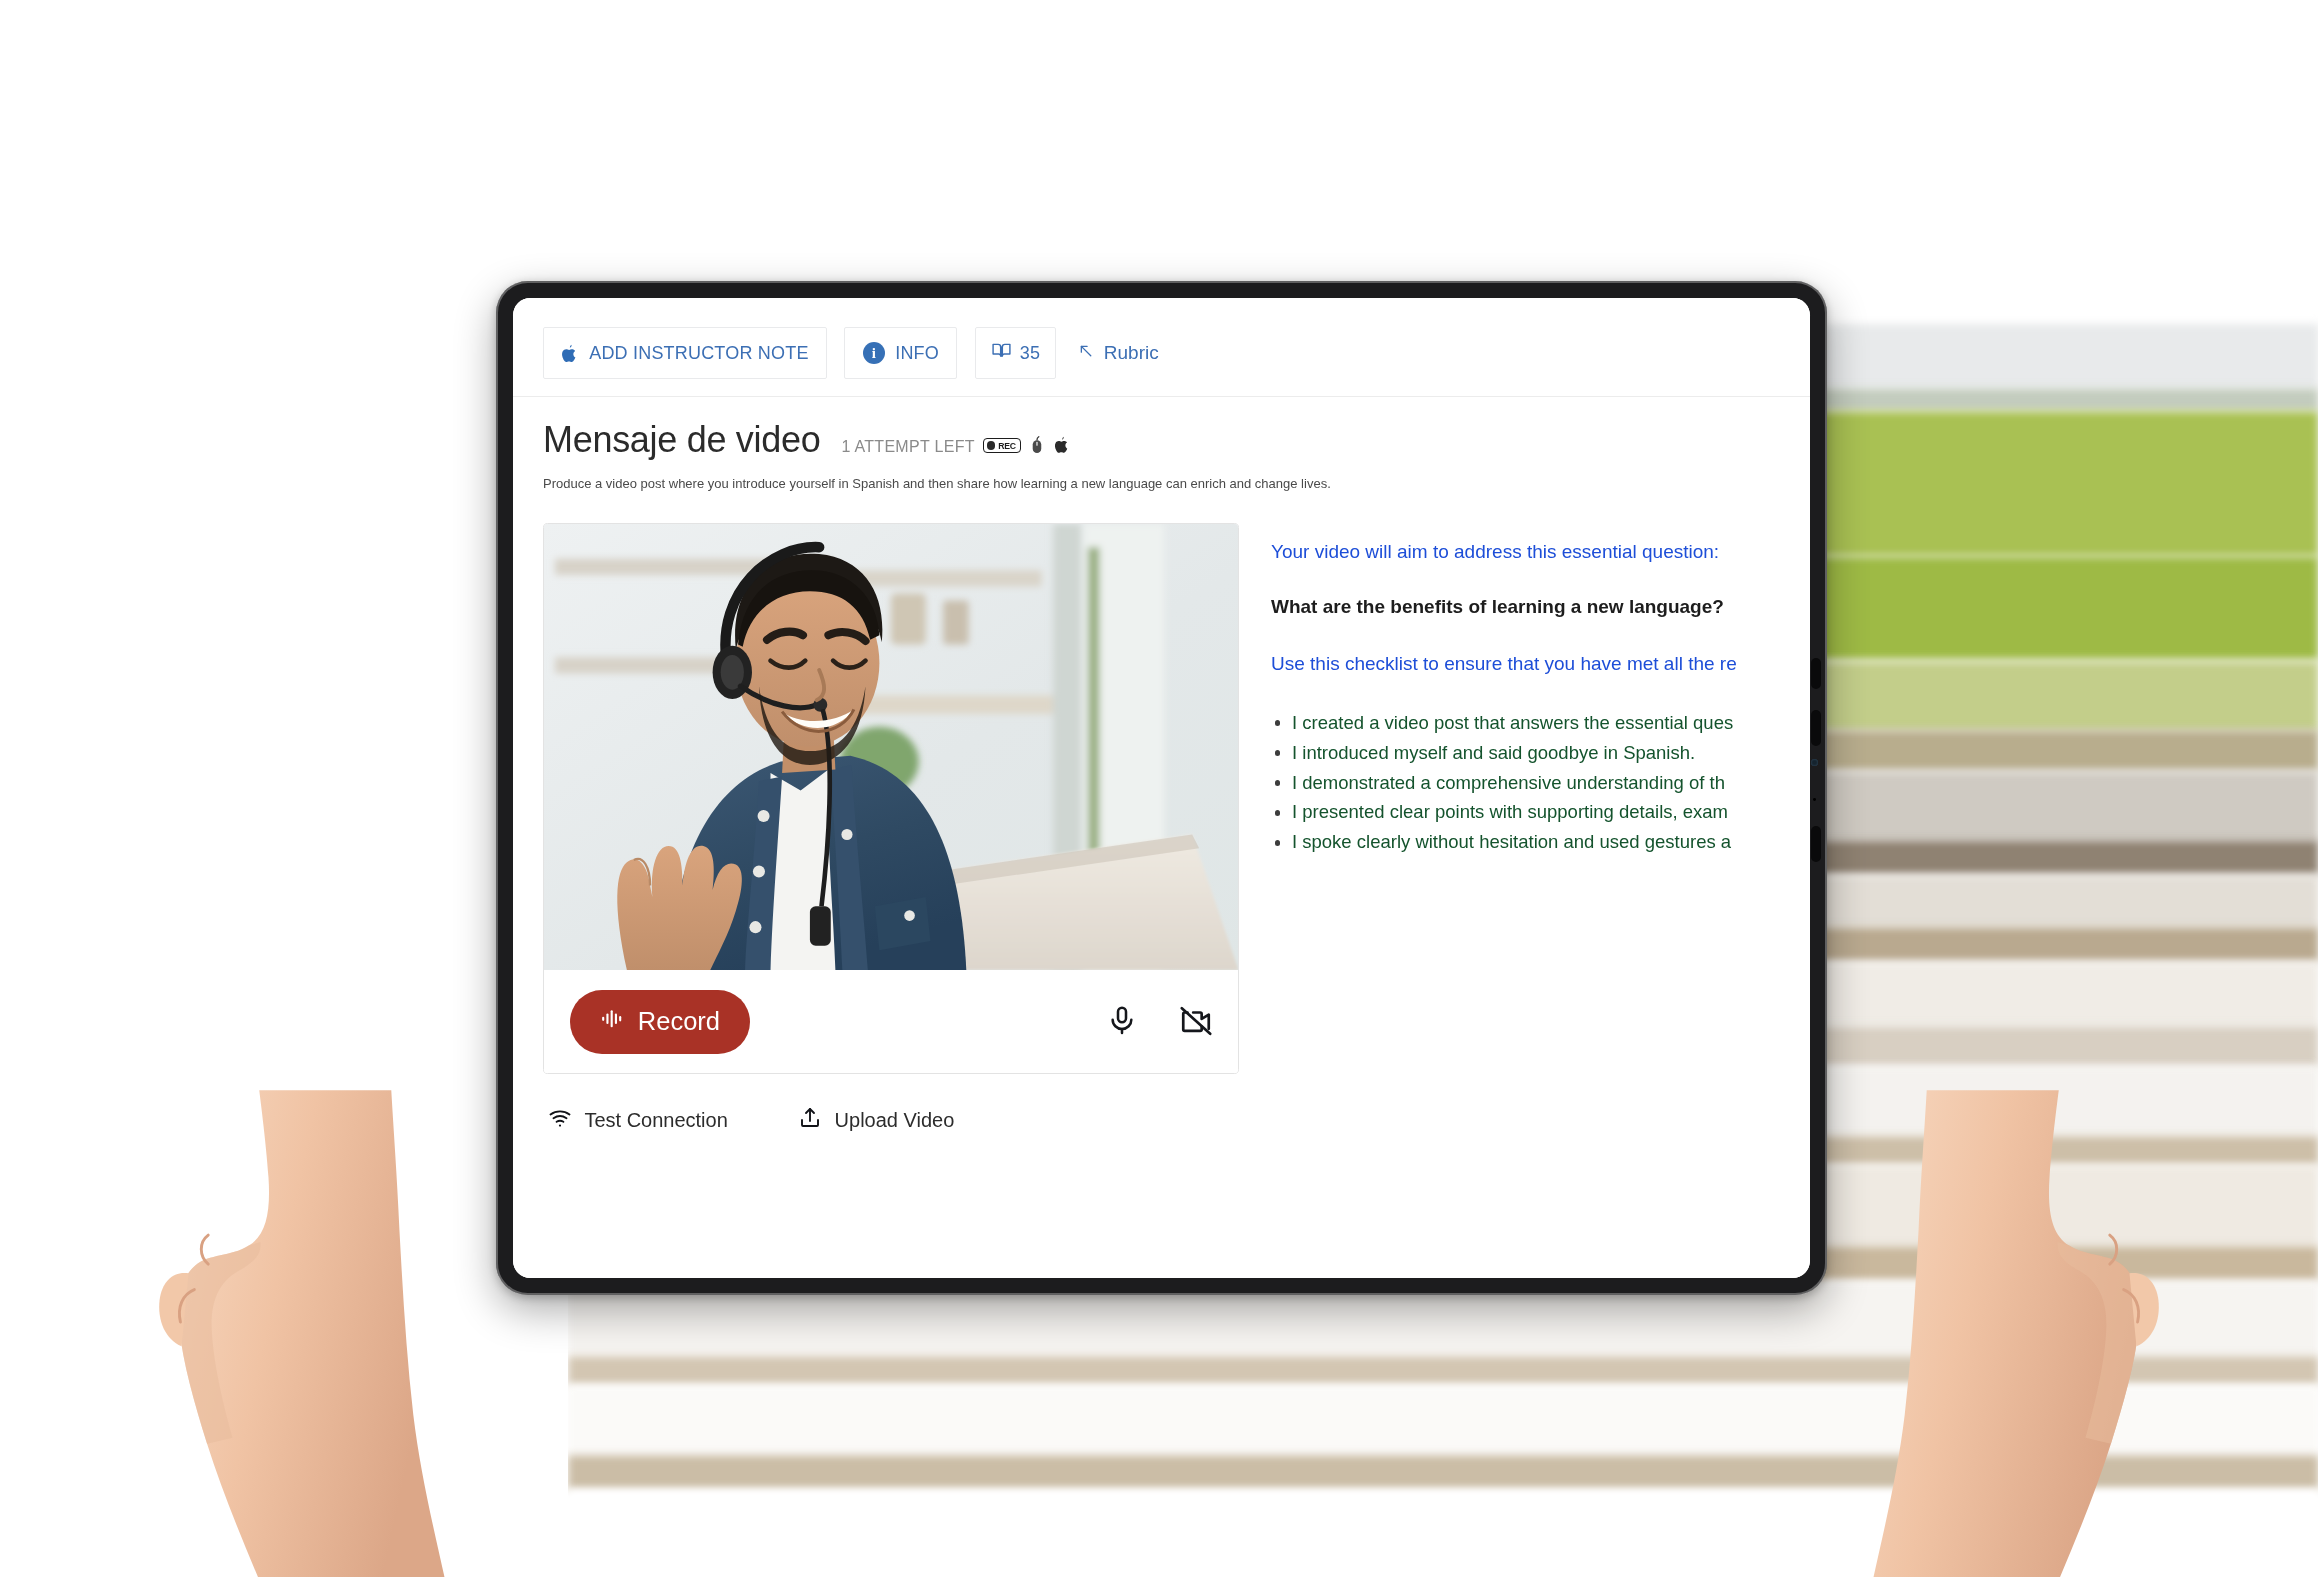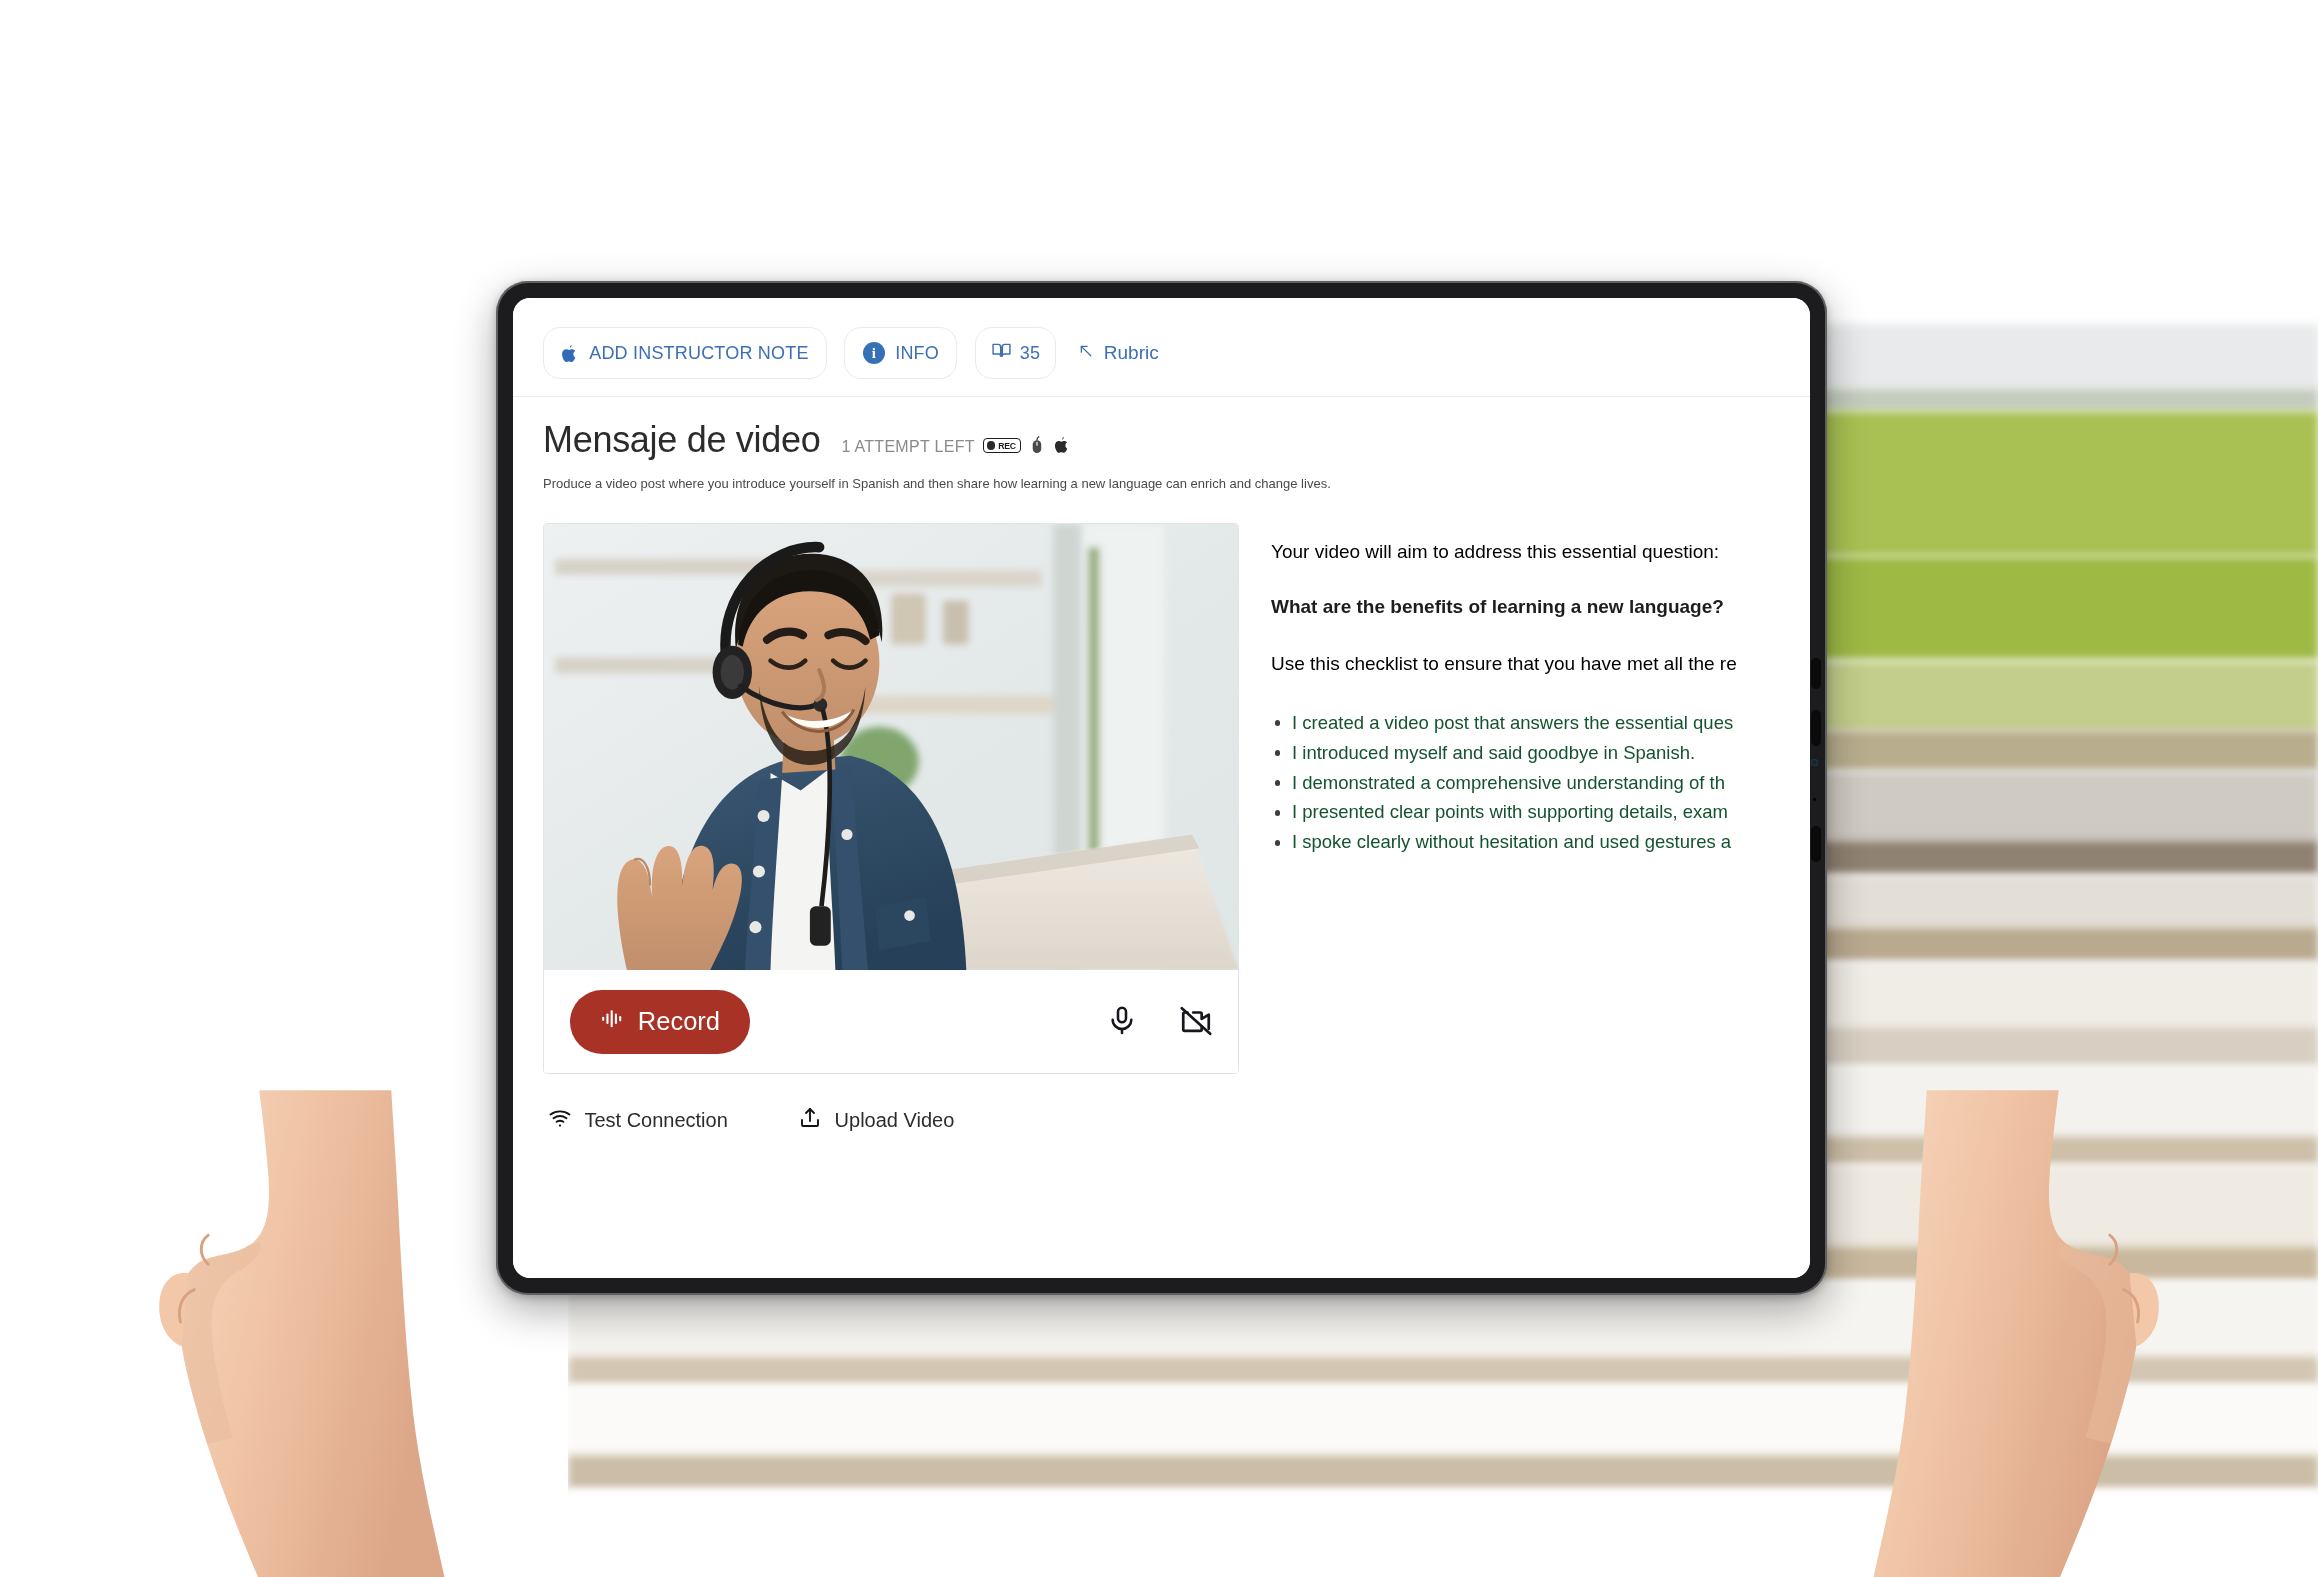--- a/index.html
+++ b/index.html
@@ -107,21 +107,21 @@
     padding: 0 30px;
     height: 56px;
   }
   .tb-chip {
     display: flex;
     align-items: center;
     gap: 10.4px;
     height: 52px;
     padding: 0 17.4px;
     border: 1.2px solid #e9eaec;
-    border-radius: 17px;
+    border-radius: 2px;
     background: #fff;
     color: #3c6fb4;
     font-size: 18px;
     letter-spacing: 0.2px;
     white-space: nowrap;
     cursor: pointer;
   }
   .tb-chip.icononly { padding: 0 15px; gap: 8px; align-items: center; }
   .tb-plain {
     display: flex;
@@ -261,21 +261,21 @@
   }
 
   
   #right-col {
     padding-top: 15px;
     width: 754px;
     flex: none;
   }
   .r-para {
     font-size: 19px;
-    color: #000000;
+    color: #1d4ed8;
     line-height: 1.45;
     margin-bottom: 30px;
     white-space: nowrap;
   }
   .r-q {
     font-size: 19px;
     color: #1d1d1d;
     font-weight: bold;
     margin-bottom: 32px;
     white-space: nowrap;

